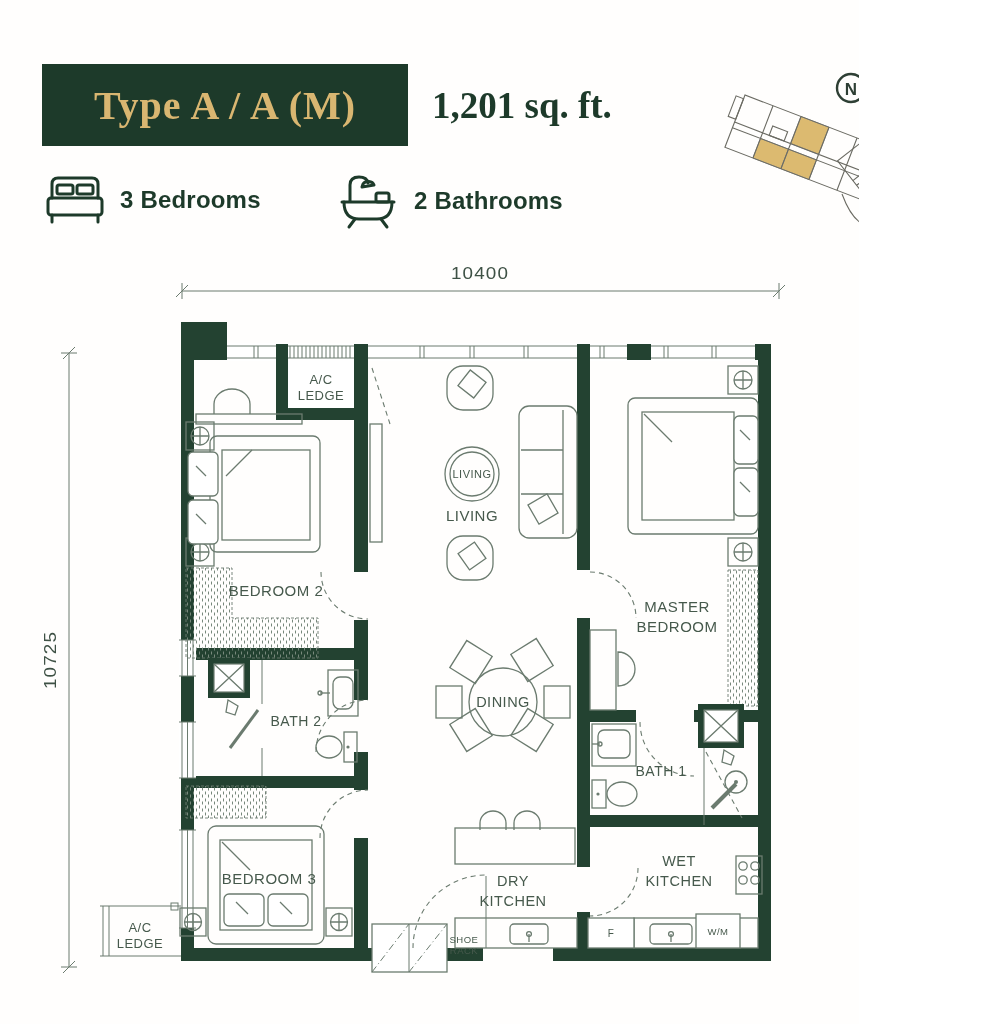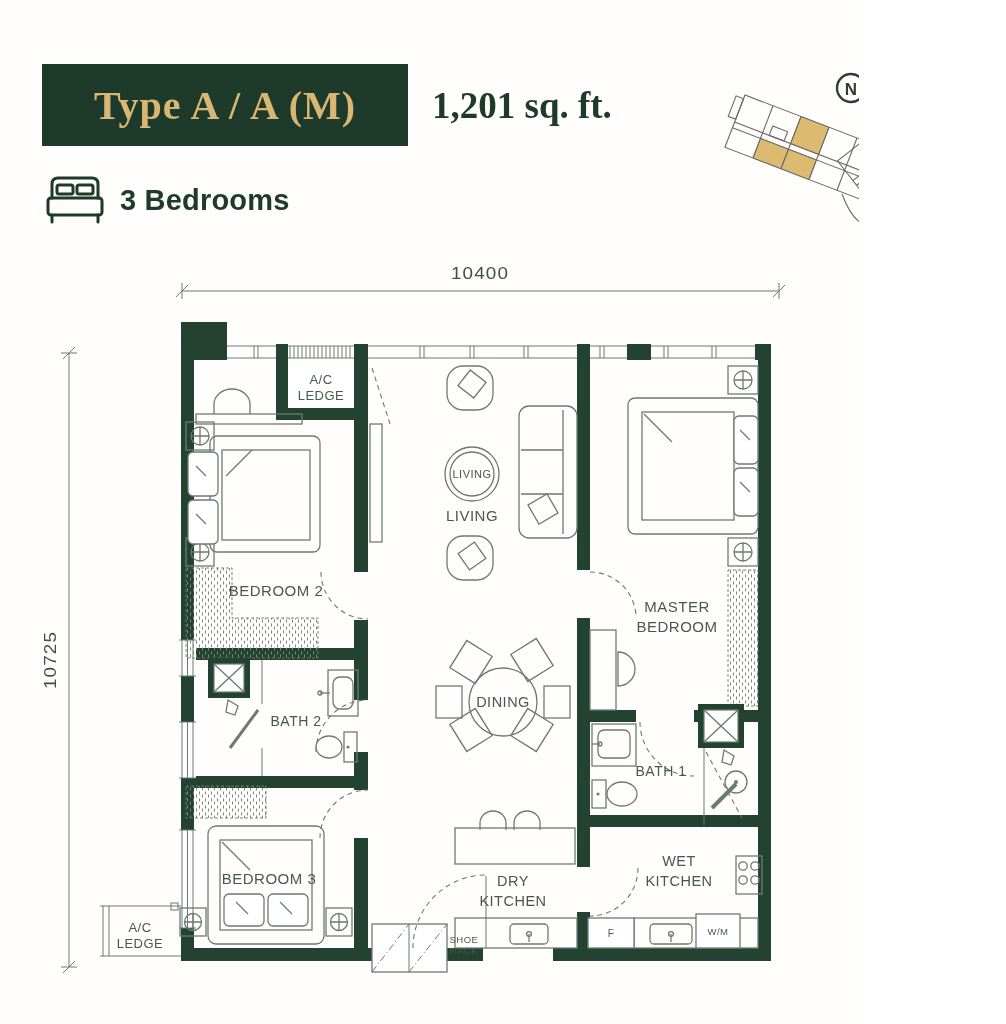--- a/index.html
+++ b/index.html
@@ -5,21 +5,21 @@
   html,body{margin:0;padding:0;background:#fff;}
   .page{position:relative;width:859px;height:1024px;background:#fffefd;overflow:hidden;
         font-family:"Liberation Sans",sans-serif;}
   .type-badge{position:absolute;left:42px;top:64px;width:366px;height:82px;
         background:var(--dark);display:flex;align-items:center;justify-content:center;}
   .type-badge span{font-family:"Liberation Serif",serif;font-weight:bold;font-size:40px;
         color:var(--gold);letter-spacing:1px;}
   .area-text{position:absolute;left:432px;top:64px;height:82px;display:flex;align-items:center;
         font-family:"Liberation Serif",serif;font-weight:bold;font-size:37px;color:var(--dark);text-align:center;}
   .feature{position:absolute;top:172px;display:flex;align-items:center;gap:14px;}
-  .feature .ftxt{font-size:29px;font-weight:bold;color:var(--dark);letter-spacing:.2px;}
+  .feature .ftxt{font-size:24px;font-weight:bold;color:var(--dark);letter-spacing:.2px;}
   .f-bed{left:44px;} .f-bath{left:336px;}
   svg text{font-family:"Liberation Sans",sans-serif;}
   .wall{fill:var(--wall);}
   .furn{fill:none;stroke:var(--line);stroke-width:1.3;}
   .furnW{fill:#fff;stroke:var(--line);stroke-width:1.3;}
   .thin{stroke:var(--line);stroke-width:1;fill:none;}
   .dash{fill:none;stroke:var(--line);stroke-width:1.1;stroke-dasharray:5 4;}
   .dashdot{fill:none;stroke:var(--line);stroke-width:1;stroke-dasharray:7 3 1 3;}
   .wrd{fill:url(#hatch);stroke:var(--line);stroke-width:.9;stroke-dasharray:3 2;}
   .lbl{fill:var(--label);letter-spacing:.5px;}
@@ -41,20 +41,33 @@
     <svg width="62" height="56" viewBox="0 0 62 56">
       <g fill="none" stroke="#1d3a2a" stroke-width="3" stroke-linecap="round" stroke-linejoin="round">
         <path d="M8,26 V12 q0,-6 6,-6 H48 q6,0 6,6 V26"></path>
         <rect x="13" y="13" width="16" height="9" rx="2"></rect>
         <rect x="33" y="13" width="16" height="9" rx="2"></rect>
         <rect x="4" y="26" width="54" height="17" rx="3"></rect>
         <path d="M8,43 v7 M54,43 v7"></path>
       </g>
     </svg>
     <span class="ftxt">3 Bedrooms</span>
+  </div>
+  <div class="feature f-bath">
+    <svg width="64" height="58" viewBox="0 0 64 58">
+      <g fill="none" stroke="#1d3a2a" stroke-width="3" stroke-linecap="round" stroke-linejoin="round">
+        <path d="M14,29 V13 q0,-8 9,-8 q8,0 9,6"></path>
+        <path d="M27,12 a6,5 0 0 1 11,1 l-12,2 z"></path>
+        <path d="M6,30 H58"></path>
+        <path d="M8,30 q0,17 15,17 H41 q15,0 15,-17"></path>
+        <path d="M19,47 l-6,8 M45,47 l6,8"></path>
+        <rect x="40" y="21" width="13" height="9" rx="2"></rect>
+      </g>
+    </svg>
+    <span class="ftxt">2 Bathrooms</span>
   </div>
 
   <svg width="300" height="210" viewBox="720 30 300 210" style="position:absolute;left:720px;top:30px;">
 
     <g transform="rotate(21 745 95)">
       <rect class="kgold" x="805" y="95" width="30" height="29"></rect>
       <rect class="kgold" x="775" y="130" width="30" height="21"></rect>
       <rect class="kgold" x="805" y="130" width="30" height="21"></rect>
       <rect class="kout" x="745" y="95" width="150" height="56"></rect>
       <path class="kout" d="M775,95 v56 M805,95 v56 M835,95 v56 M865,95 v56 M745,124 h150 M745,130 h150"></path>

